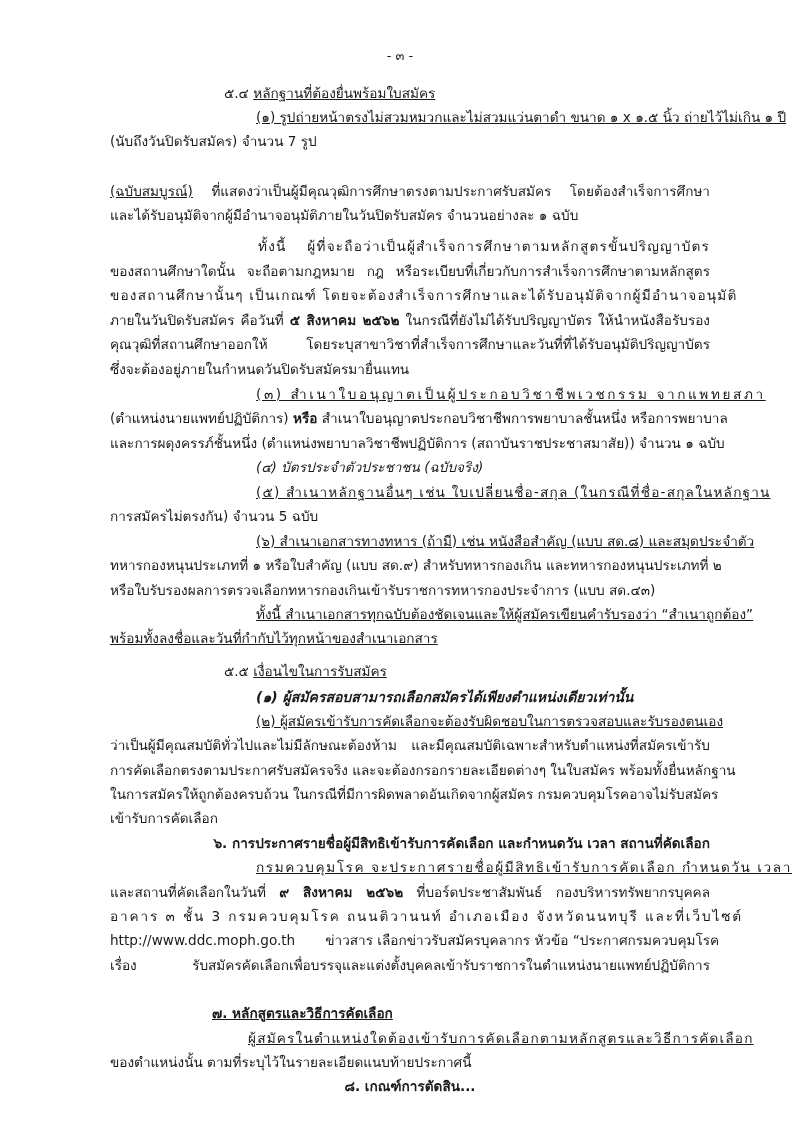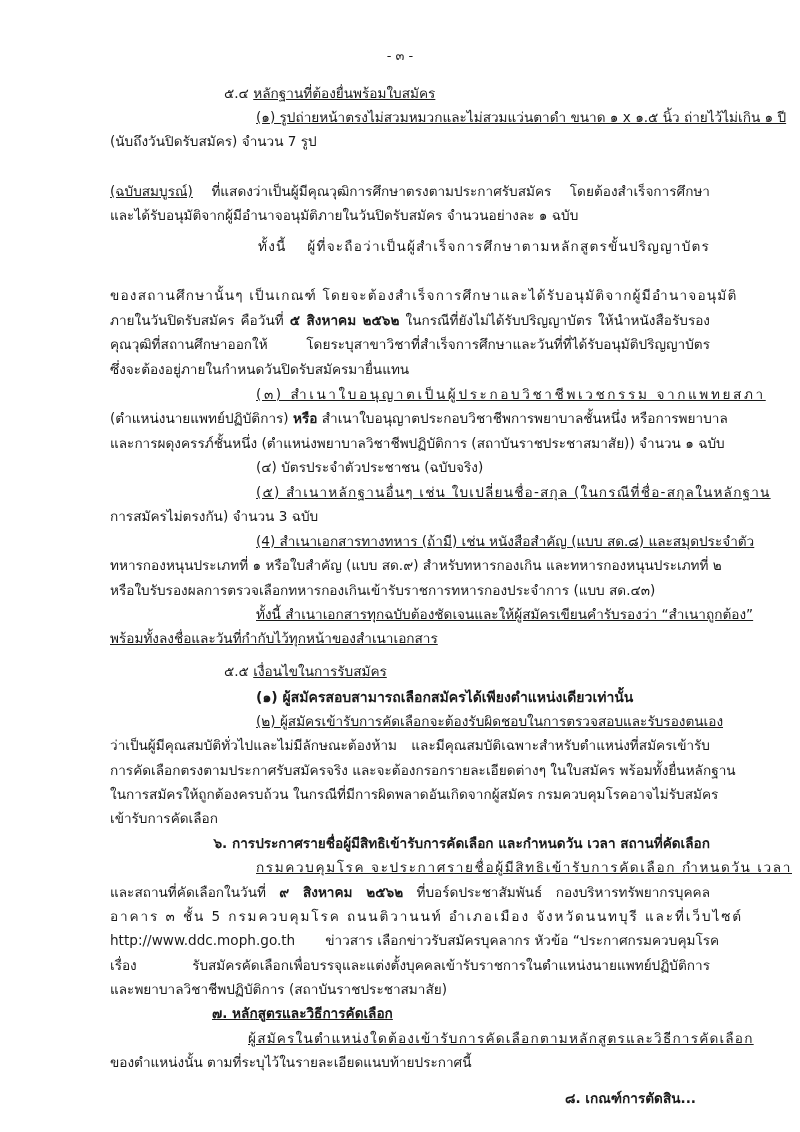--- a/index.html
+++ b/index.html
@@ -8,28 +8,28 @@
     position: absolute; left: 0; top: 0; width: 800px; height: 1132px;
     background: #ffffff; color: #1a1a1a;
     font-family: "DejaVu Sans", "Liberation Sans", sans-serif;
     font-size: 13.6px;
   }
   .ln {
     position: absolute; white-space: nowrap; line-height: 20px; height: 22px;
   }
   .pn { left: 0; width: 800px; text-align: center; top: 46px; font-size: 13px; }
   .ind1 { left: 224px; }
-  .ind2 { left: 256px; }
+  .ind2 { left: 256px; font-style: italic; }
   .ind3 { left: 208px; }
   .body { left: 110px; }
   .just { left: 110px; width: 600px; text-align: justify; text-align-last: justify; }
   .just-ind { left: 256px; width: 454px; text-align: justify; text-align-last: justify; text-decoration: underline; }
   .b { font-weight: bold; }
   .u { text-decoration: underline; }
-  .right { left: 96px; width: 600px; text-align: right; margin-top: 12px; }
+  .right { left: 110px; width: 600px; text-align: center; }
   .wide { letter-spacing: 1.2px; }
 </style>
 </head>
 <body>
 
 <div class="page">
 
   <div class="ln pn">- ๓ -</div>
 
   <div class="ln ind1" style="top:83px">
@@ -39,39 +39,40 @@
 
   <div class="ln just-ind" style="top:107px">(๑) รูปถ่ายหน้าตรงไม่สวมหมวกและไม่สวมแว่นตาดำ ขนาด ๑ x ๑.๕ นิ้ว ถ่ายไว้ไม่เกิน ๑ ปี</div>
   <div class="ln body" style="top:131px">(นับถึงวันปิดรับสมัคร) จำนวน 7 รูป</div>
 
   <div class="ln just" style="top:181px">
     <span class="u">(ฉบับสมบูรณ์)</span><span> ที่แสดงว่าเป็นผู้มีคุณวุฒิการศึกษาตรงตามประกาศรับสมัคร โดยต้องสำเร็จการศึกษา</span>
   </div>
   <div class="ln body" style="top:205px">และได้รับอนุมัติจากผู้มีอำนาจอนุมัติภายในวันปิดรับสมัคร จำนวนอย่างละ ๑ ฉบับ</div>
 
   <div class="ln wide" style="top:236px; left:258px; width:452px; text-align:justify; text-align-last:justify;">ทั้งนี้ ผู้ที่จะถือว่าเป็นผู้สำเร็จการศึกษาตามหลักสูตรขั้นปริญญาบัตร</div>
+  <div class="ln just" style="top:261px">ของสถานศึกษาใดนั้น จะถือตามกฎหมาย กฎ หรือระเบียบที่เกี่ยวกับการสำเร็จการศึกษาตามหลักสูตร</div>
   <div class="ln just wide" style="top:285px">ของสถานศึกษานั้นๆ เป็นเกณฑ์ โดยจะต้องสำเร็จการศึกษาและได้รับอนุมัติจากผู้มีอำนาจอนุมัติ</div>
   <div class="ln just" style="top:310px">
     <span>ภายในวันปิดรับสมัคร คือวันที่ </span><span class="b">๕ สิงหาคม ๒๕๖๒</span><span> ในกรณีที่ยังไม่ได้รับปริญญาบัตร ให้นำหนังสือรับรอง</span>
   </div>
   <div class="ln body" style="top:359px">ซึ่งจะต้องอยู่ภายในกำหนดวันปิดรับสมัครมายื่นแทน</div>
   <div class="ln just" style="top:334px">คุณวุฒิที่สถานศึกษาออกให้ โดยระบุสาขาวิชาที่สำเร็จการศึกษาและวันที่ที่ได้รับอนุมัติปริญญาบัตร</div>
 
   <div class="ln just-ind wide" style="top:384px; letter-spacing:2.6px;">(๓) สำเนาใบอนุญาตเป็นผู้ประกอบวิชาชีพเวชกรรม จากแพทยสภา</div>
   <div class="ln just" style="top:408px">
     <span>(ตำแหน่งนายแพทย์ปฏิบัติการ) </span><span class="b">หรือ</span><span> สำเนาใบอนุญาตประกอบวิชาชีพการพยาบาลชั้นหนึ่ง หรือการพยาบาล</span>
   </div>
   <div class="ln body" style="top:433px">และการผดุงครรภ์ชั้นหนึ่ง (ตำแหน่งพยาบาลวิชาชีพปฏิบัติการ (สถาบันราชประชาสมาสัย)) จำนวน ๑ ฉบับ</div>
 
   <div class="ln ind2" style="top:457px">(๔) บัตรประจำตัวประชาชน (ฉบับจริง)</div>
 
   <div class="ln just-ind wide" style="top:482px">(๕) สำเนาหลักฐานอื่นๆ เช่น ใบเปลี่ยนชื่อ-สกุล (ในกรณีที่ชื่อ-สกุลในหลักฐาน</div>
-  <div class="ln body" style="top:506px">การสมัครไม่ตรงกัน) จำนวน 3 ฉบับ</div>
+  <div class="ln body" style="top:506px">การสมัครไม่ตรงกัน) จำนวน 5 ฉบับ</div>
 
-  <div class="ln just-ind" style="top:531px">(4) สำเนาเอกสารทางทหาร (ถ้ามี) เช่น หนังสือสำคัญ (แบบ สด.๘) และสมุดประจำตัว</div>
+  <div class="ln just-ind" style="top:531px">(๖) สำเนาเอกสารทางทหาร (ถ้ามี) เช่น หนังสือสำคัญ (แบบ สด.๘) และสมุดประจำตัว</div>
   <div class="ln just" style="top:555px">ทหารกองหนุนประเภทที่ ๑ หรือใบสำคัญ (แบบ สด.๙) สำหรับทหารกองเกิน และทหารกองหนุนประเภทที่ ๒</div>
   <div class="ln body" style="top:580px">หรือใบรับรองผลการตรวจเลือกทหารกองเกินเข้ารับราชการทหารกองประจำการ (แบบ สด.๔๓)</div>
 
   <div class="ln just-ind u" style="top:604px">ทั้งนี้ สำเนาเอกสารทุกฉบับต้องชัดเจนและให้ผู้สมัครเขียนคำรับรองว่า “สำเนาถูกต้อง”</div>
   <div class="ln body u" style="top:628px">พร้อมทั้งลงชื่อและวันที่กำกับไว้ทุกหน้าของสำเนาเอกสาร</div>
 
   <div class="ln ind1" style="top:661px">
     <span>๕.๕</span>
     <span class="u">เงื่อนไขในการรับสมัคร</span>
   </div>
@@ -80,26 +81,25 @@
   <div class="ln just" style="top:735px">ว่าเป็นผู้มีคุณสมบัติทั่วไปและไม่มีลักษณะต้องห้าม และมีคุณสมบัติเฉพาะสำหรับตำแหน่งที่สมัครเข้ารับ</div>
   <div class="ln just" style="top:760px">การคัดเลือกตรงตามประกาศรับสมัครจริง และจะต้องกรอกรายละเอียดต่างๆ ในใบสมัคร พร้อมทั้งยื่นหลักฐาน</div>
   <div class="ln just" style="top:784px">ในการสมัครให้ถูกต้องครบถ้วน ในกรณีที่มีการผิดพลาดอันเกิดจากผู้สมัคร กรมควบคุมโรคอาจไม่รับสมัคร</div>
   <div class="ln body" style="top:808px">เข้ารับการคัดเลือก</div>
 
   <div class="ln b" style="top:833px; left:208px; width:502px; text-align:right;">๖. การประกาศรายชื่อผู้มีสิทธิเข้ารับการคัดเลือก และกำหนดวัน เวลา สถานที่คัดเลือก</div>
   <div class="ln just-ind wide" style="top:857px; letter-spacing:1.6px;">กรมควบคุมโรค จะประกาศรายชื่อผู้มีสิทธิเข้ารับการคัดเลือก กำหนดวัน เวลา</div>
   <div class="ln just" style="top:882px">
     <span>และสถานที่คัดเลือกในวันที่ </span><span class="b">๙ สิงหาคม ๒๕๖๒</span><span> ที่บอร์ดประชาสัมพันธ์ กองบริหารทรัพยากรบุคคล</span>
   </div>
-  <div class="ln just wide" style="top:906px; letter-spacing:1.9px;">อาคาร ๓ ชั้น 5 กรมควบคุมโรค ถนนติวานนท์ อำเภอเมือง จังหวัดนนทบุรี และที่เว็บไซต์</div>
+  <div class="ln just wide" style="top:906px; letter-spacing:1.9px;">อาคาร ๓ ชั้น 3 กรมควบคุมโรค ถนนติวานนท์ อำเภอเมือง จังหวัดนนทบุรี และที่เว็บไซต์</div>
   <div class="ln just" style="top:930px">
     <span>http://www.ddc.moph.go.th</span><span style="display:inline-block; width:30px;"></span><span>ข่าวสาร เลือกข่าวรับสมัครบุคลากร หัวข้อ “ประกาศกรมควบคุมโรค</span>
   </div>
   <div class="ln just" style="top:955px">เรื่อง รับสมัครคัดเลือกเพื่อบรรจุและแต่งตั้งบุคคลเข้ารับราชการในตำแหน่งนายแพทย์ปฏิบัติการ</div>
-  <div class="ln body" style="top:979px">และพยาบาลวิชาชีพปฏิบัติการ (สถาบันราชประชาสมาสัย)</div>
 
   <div class="ln b ind3" style="top:1003px; left:212px;text-decoration:underline;">๗. หลักสูตรและวิธีการคัดเลือก</div>
   <div class="ln just-ind wide" style="top:1028px; left:248px; width:462px;">ผู้สมัครในตำแหน่งใดต้องเข้ารับการคัดเลือกตามหลักสูตรและวิธีการคัดเลือก</div>
   <div class="ln body" style="top:1052px">ของตำแหน่งนั้น ตามที่ระบุไว้ในรายละเอียดแนบท้ายประกาศนี้</div>
 
   <div class="ln right b" style="top:1076px">๘. เกณฑ์การตัดสิน...</div>
 
 </div>
 
 </body></html>

